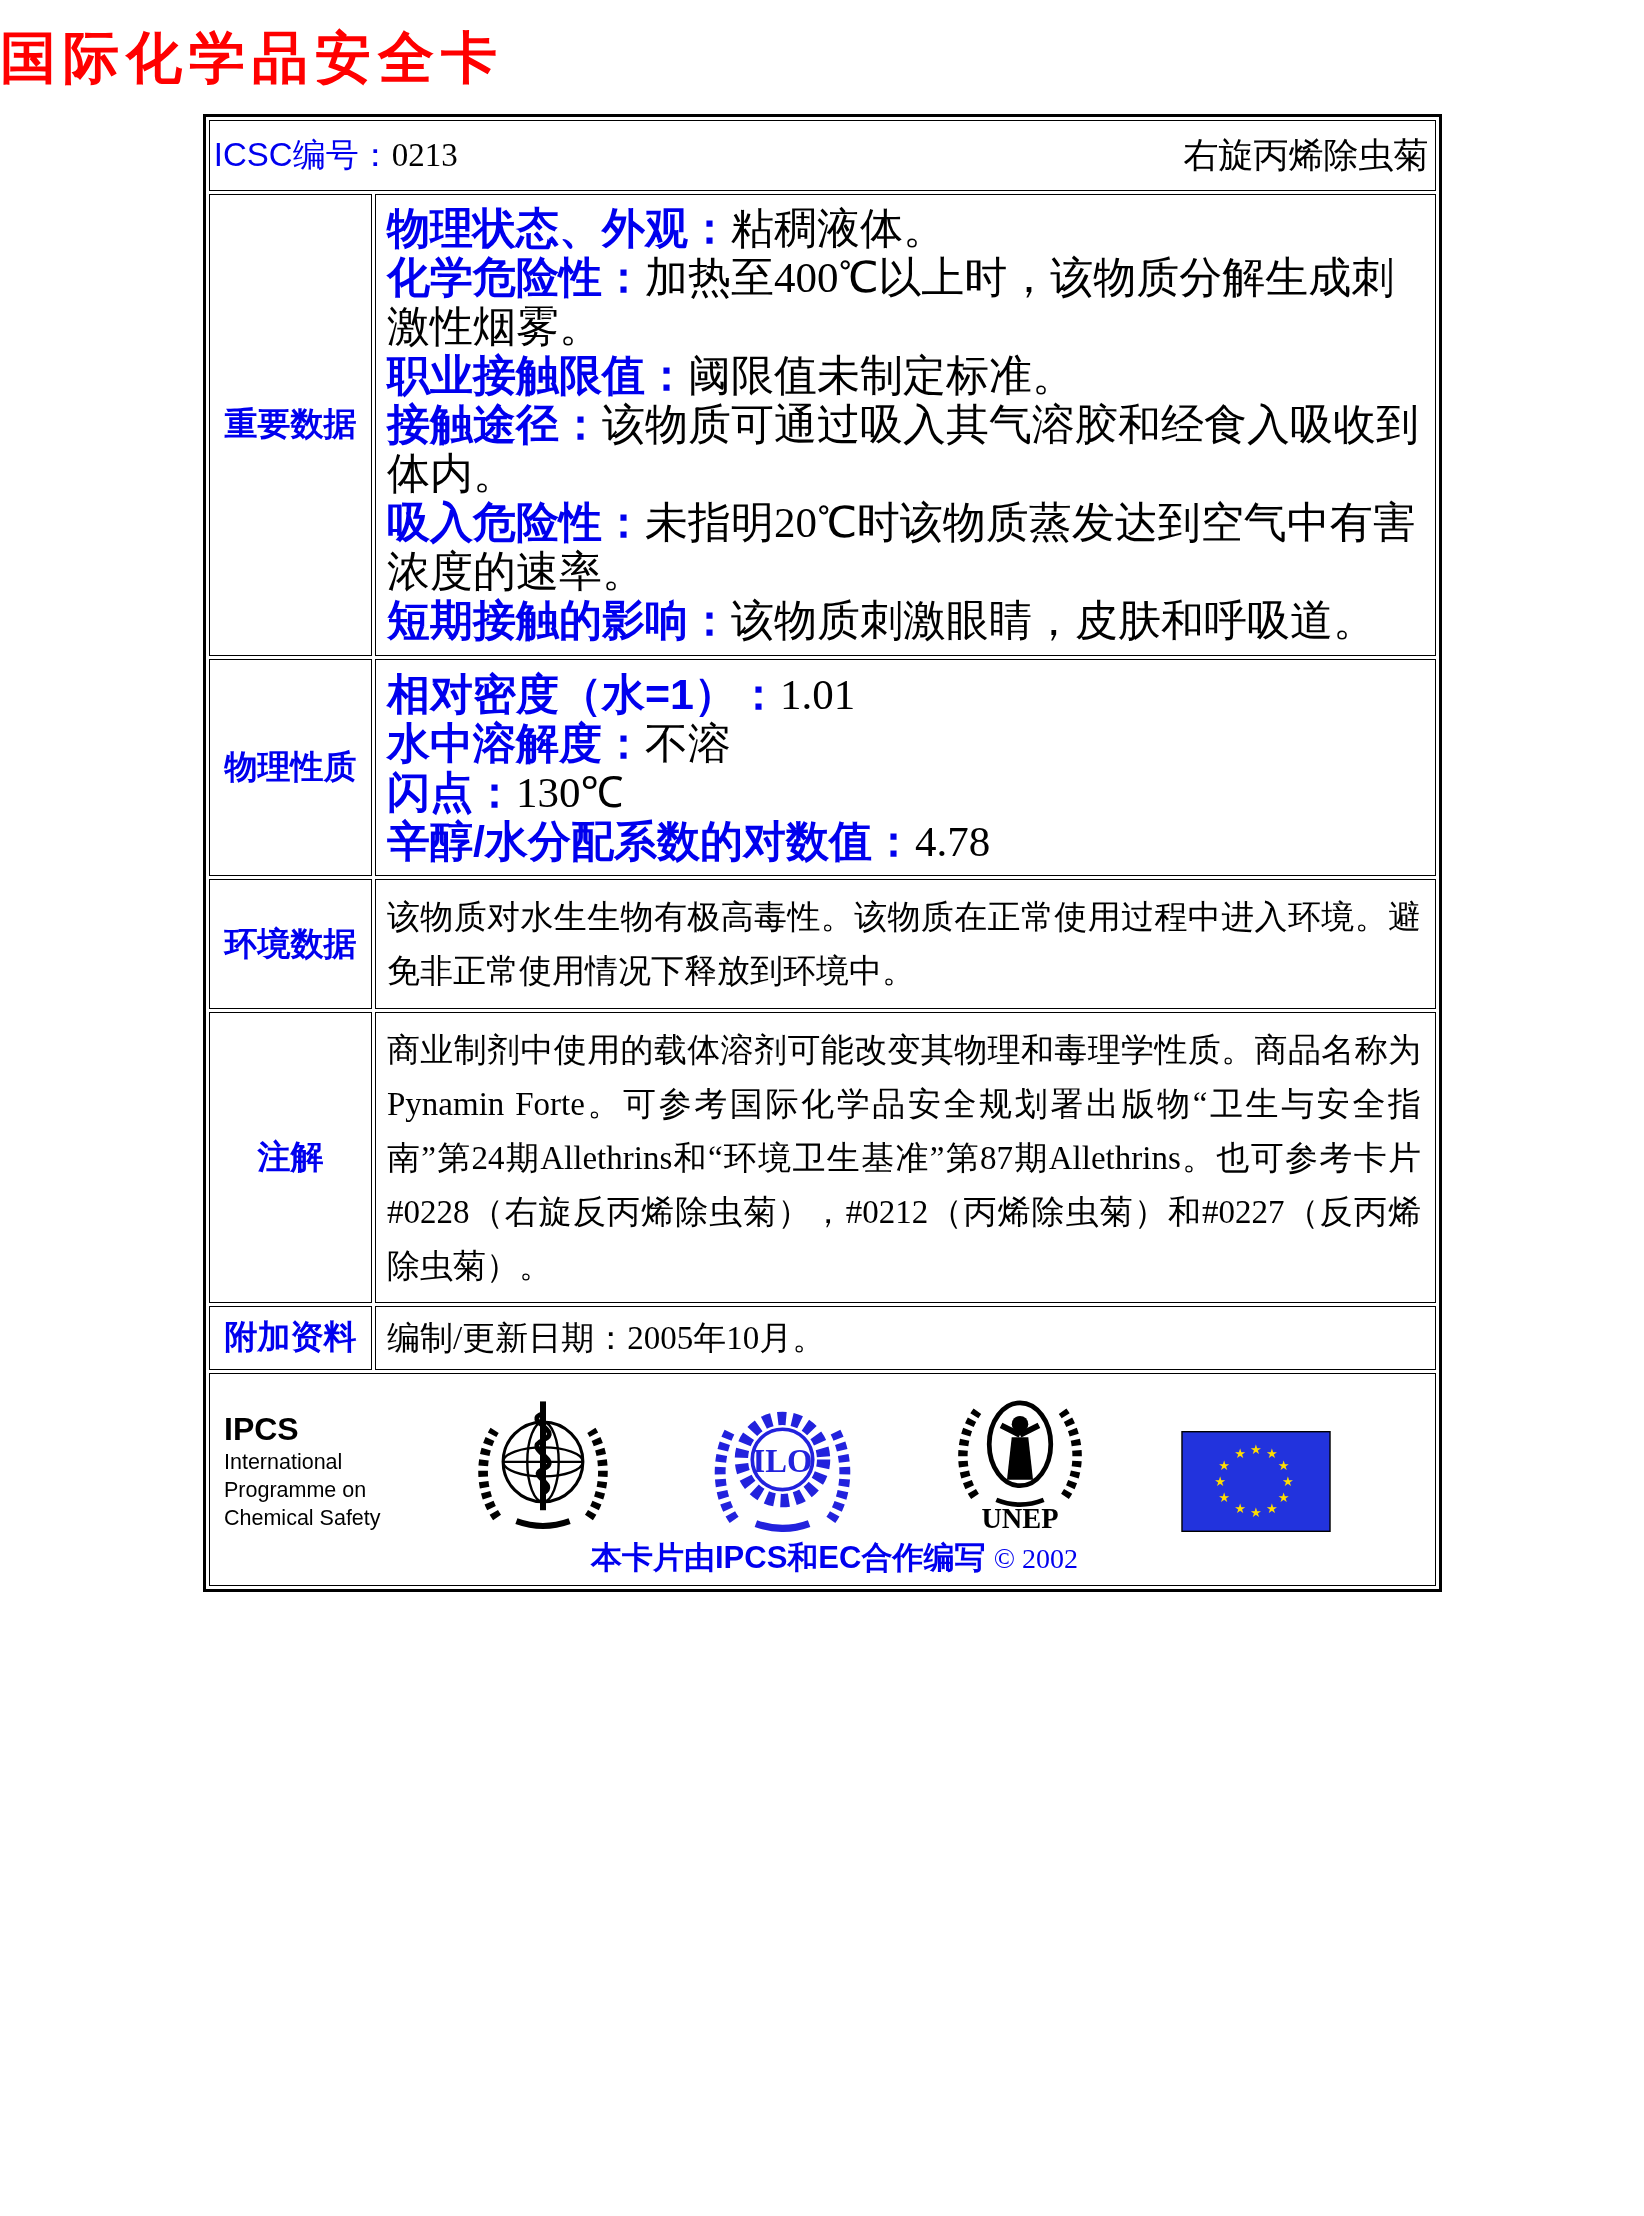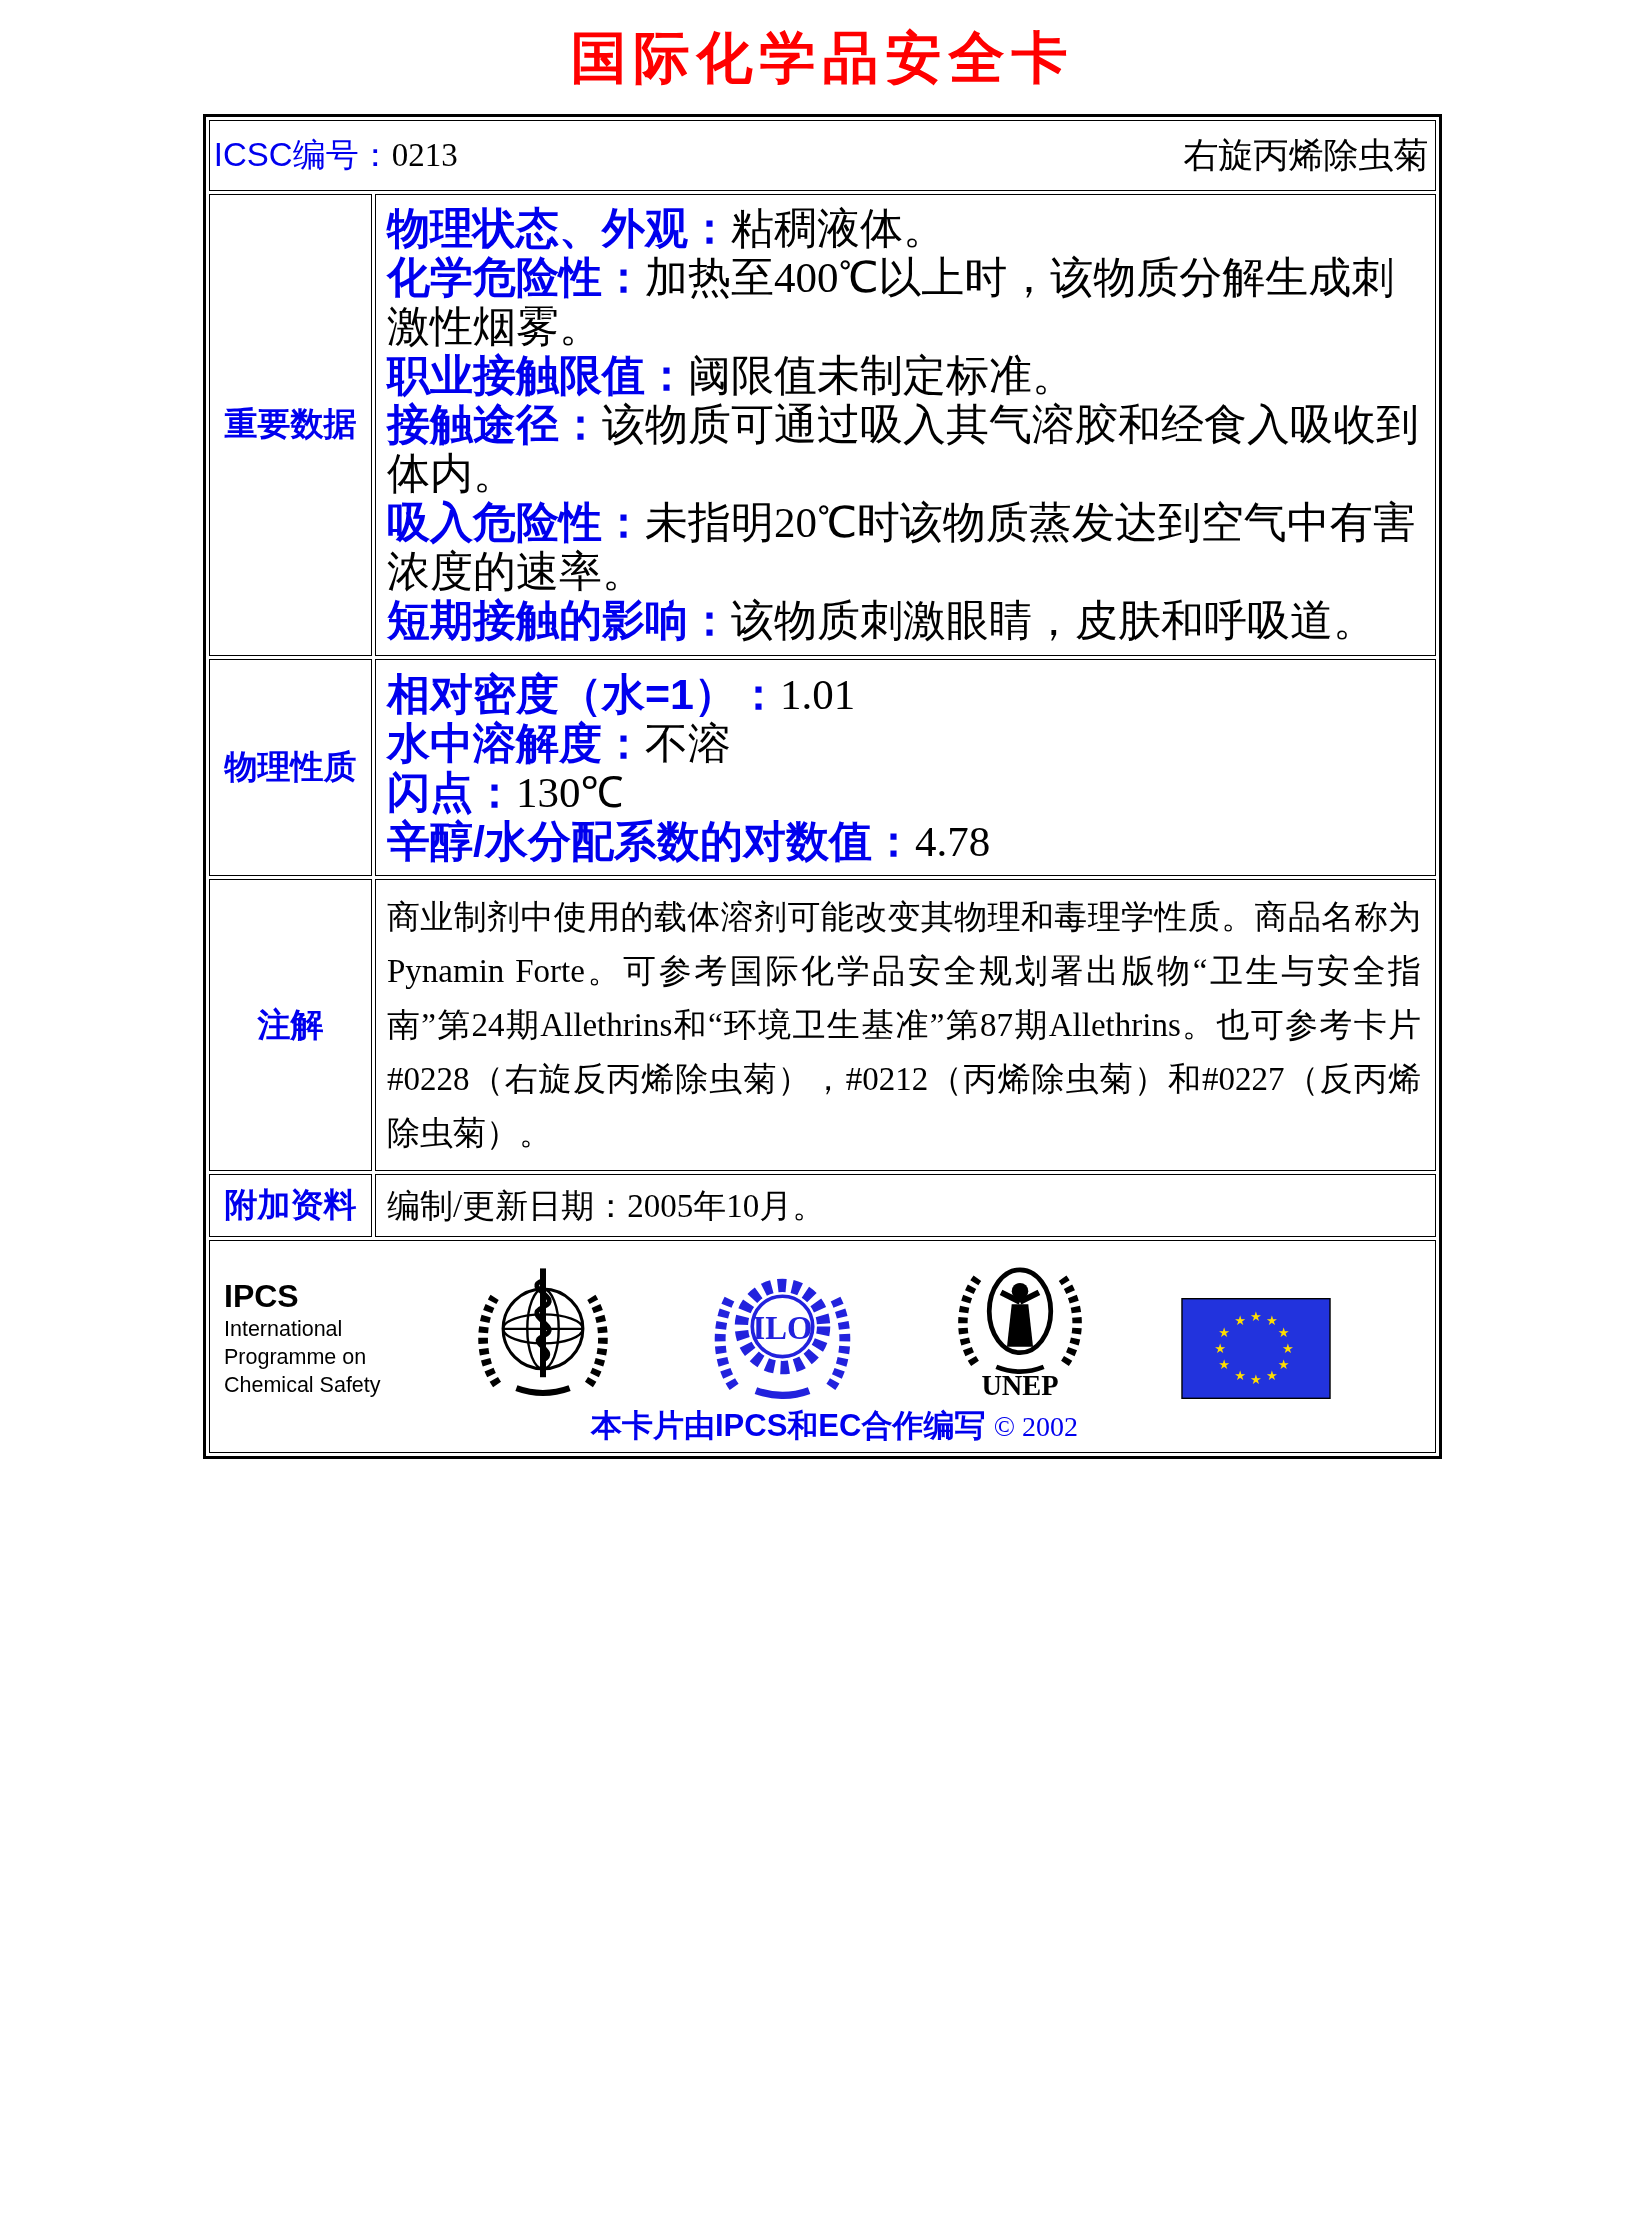--- a/index.html
+++ b/index.html
@@ -4,21 +4,21 @@
 <style>
   * { box-sizing: border-box; }
   html, body { margin: 0; padding: 0; background: #ffffff; }
   body {
     width: 1645px; height: 2216px;
     font-family: "Liberation Sans", sans-serif;
     color: #000;
   }
   .page-title {
     margin: 21px 0 16.7px 0;
-    text-align: center;
+    text-align: left;
     color: #FF0000;
     font-family: Liberation Mono, monospace;
     font-weight: bold;
     font-size: 56px;
     letter-spacing: 7px;
   }
   table.card {
     margin-left: 203px;
     width: 1239px;
     border: 3.5px solid #000;
@@ -150,20 +150,28 @@
       <span>物理性质</span>
     </td>
     <td class="content-cell cell-physical">
       <div class="kv-line"><span class="k">相对密度（水=1）：</span><span class="v">1.01</span></div>
       <div class="kv-line"><span class="k">水中溶解度：</span><span class="v">不溶</span></div>
       <div class="kv-line"><span class="k">闪点：</span><span class="v">130℃</span></div>
       <div class="kv-line"><span class="k">辛醇/水分配系数的对数值：</span><span class="v">4.78</span></div>
     </td>
   </tr>
 
+  <tr>
+    <td class="label-cell">
+      <span>环境数据</span>
+    </td>
+    <td class="content-cell cell-env">
+      <p class="para">该物质对水生生物有极高毒性。该物质在正常使用过程中进入环境。避免非正常使用情况下释放到环境中。</p>
+    </td>
+  </tr>
 
   <tr>
     <td class="label-cell">
       <span>注解</span>
     </td>
     <td class="content-cell cell-notes">
       <p class="para">商业制剂中使用的载体溶剂可能改变其物理和毒理学性质。商品名称为Pynamin Forte。可参考国际化学品安全规划署出版物“卫生与安全指南”第24期Allethrins和“环境卫生基准”第87期Allethrins。也可参考卡片#0228（右旋反丙烯除虫菊），#0212（丙烯除虫菊）和#0227（反丙烯除虫菊）。</p>
     </td>
   </tr>
 

